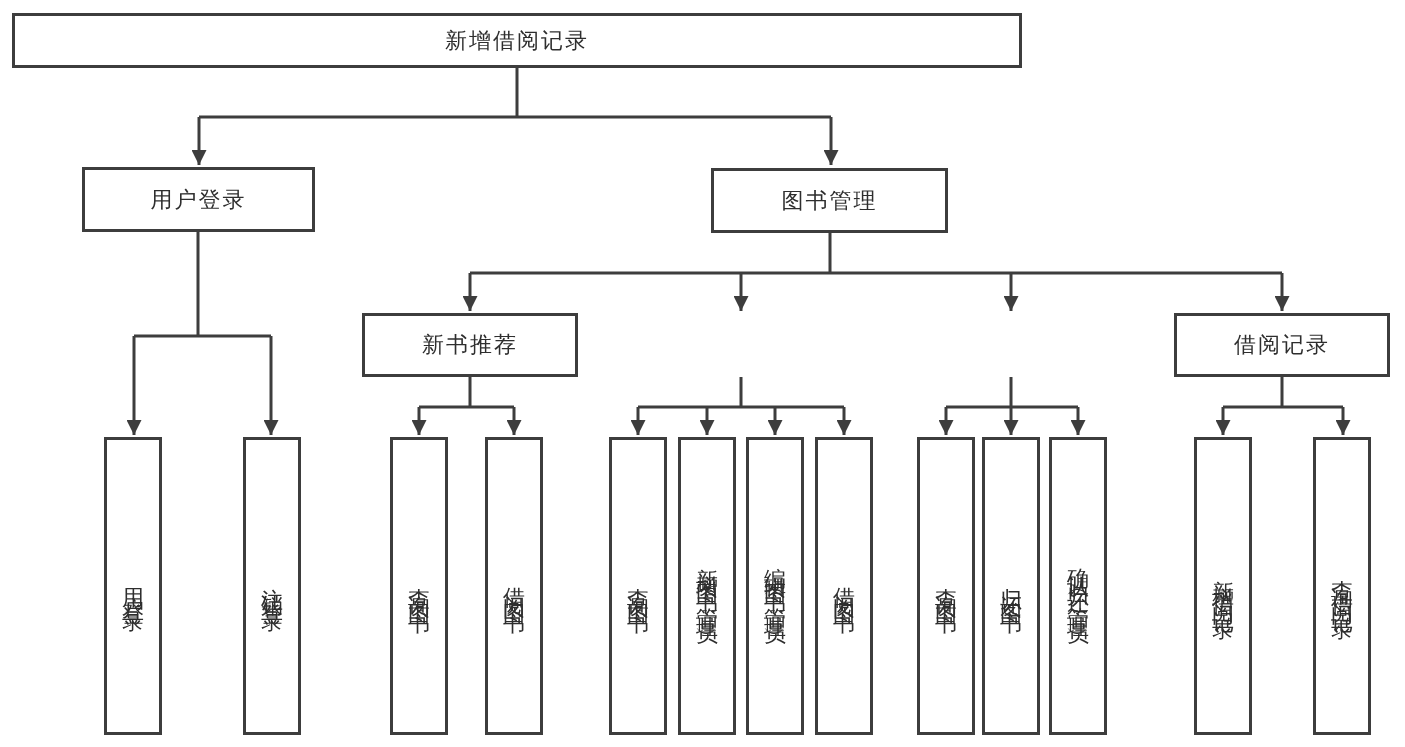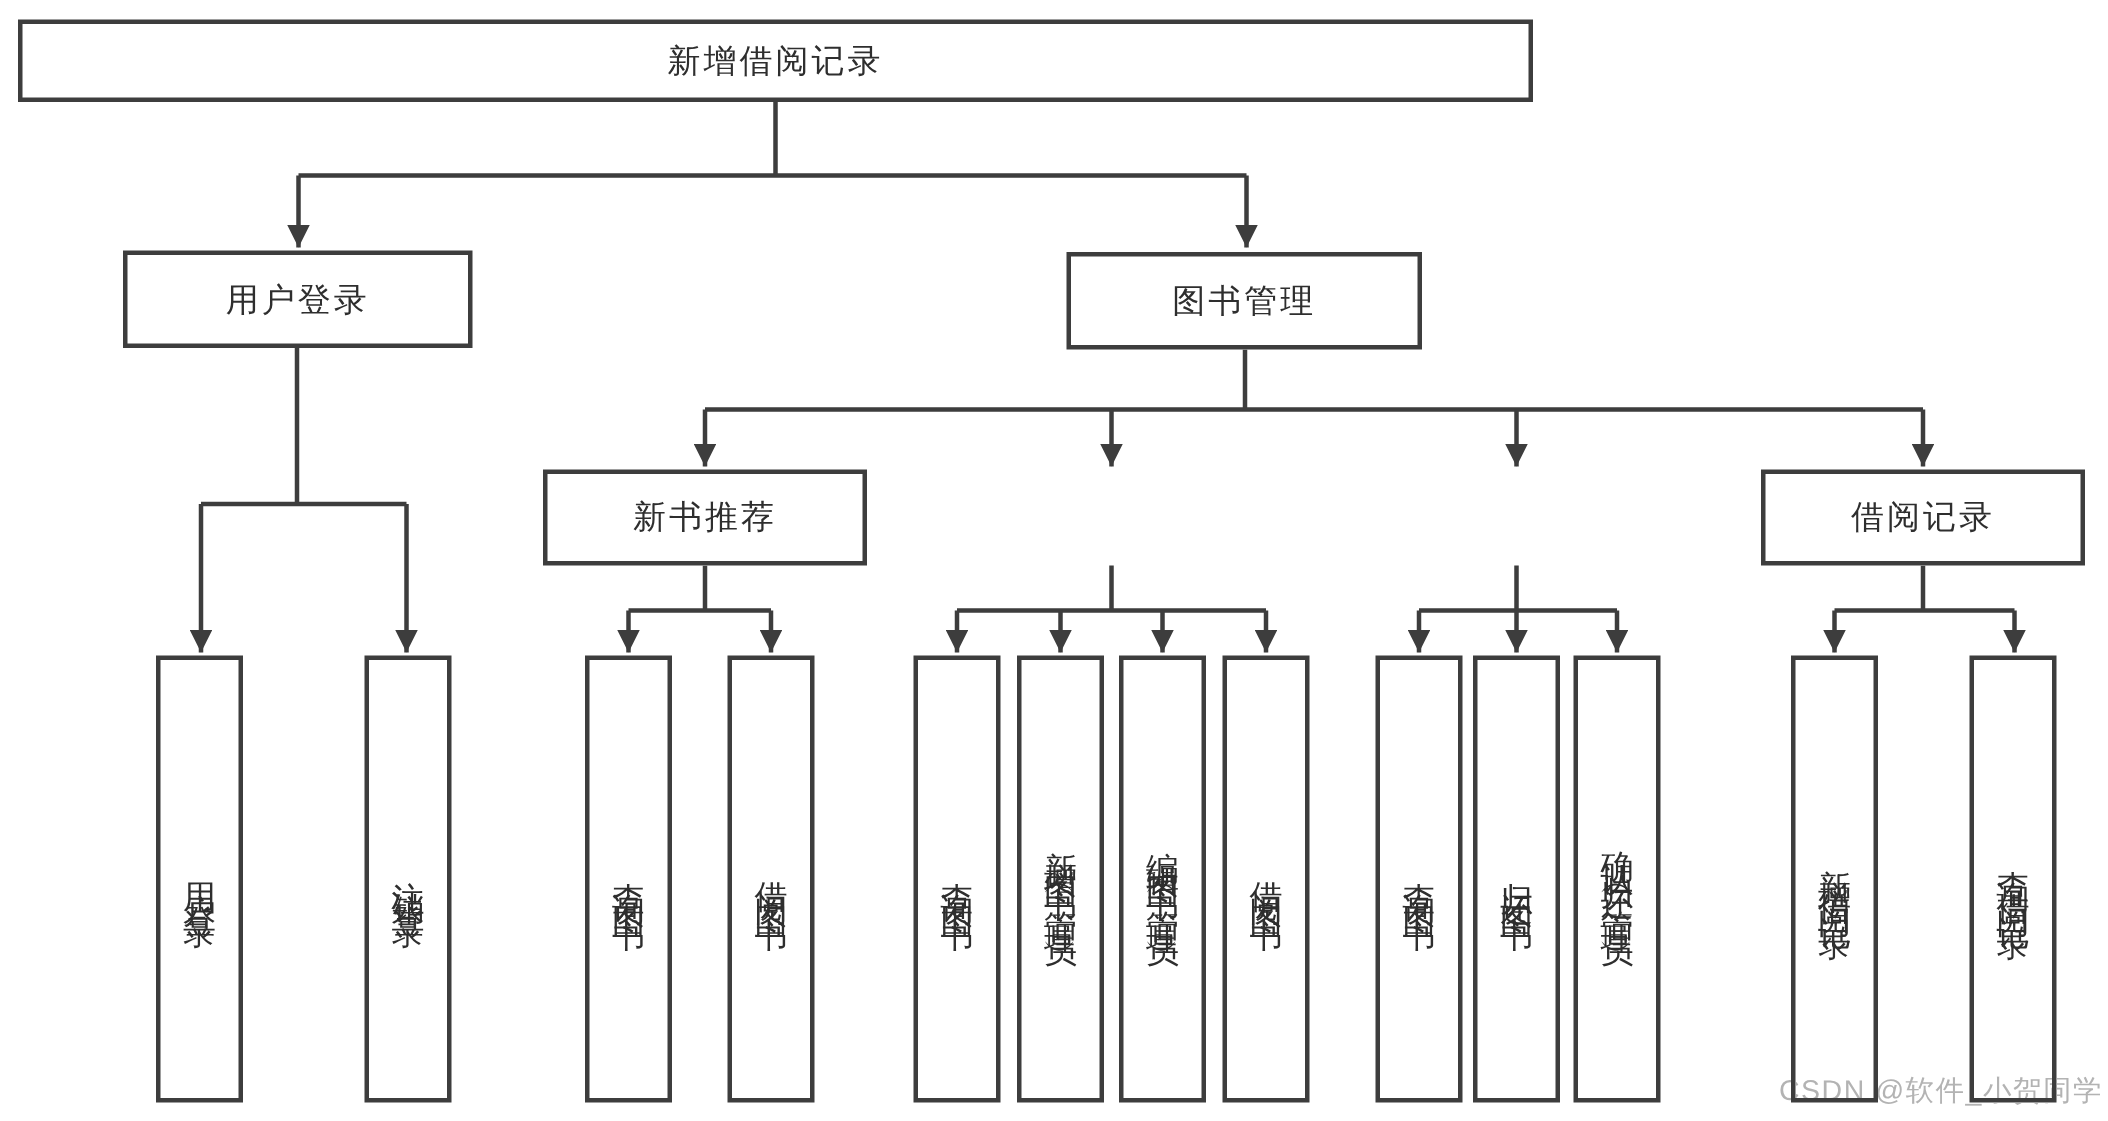--- a/index.html
+++ b/index.html
@@ -160,15 +160,14 @@
   <div class="vbox" style="left:1049px">
     <span class="vtext">确认归还（管理员）</span>
   </div>
   <div class="vbox" style="left:1194px">
     <span class="vtext">新增借阅记录</span>
   </div>
   <div class="vbox" style="left:1313px">
     <span class="vtext">查询借阅记录</span>
   </div>
 
-  <div class="watermark">CSDN @软件_小贺同学</div>
 
 </div>
 
 </body></html>

